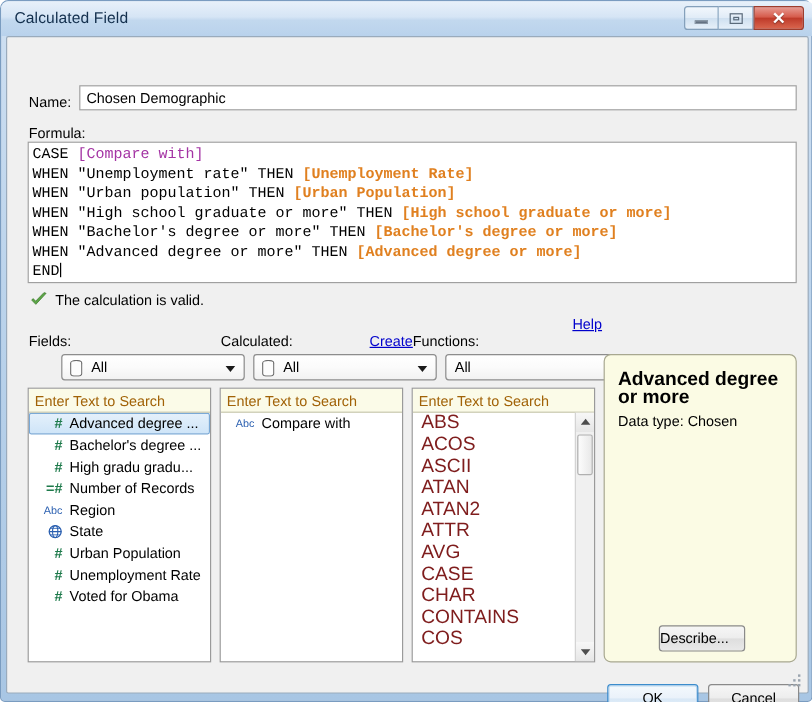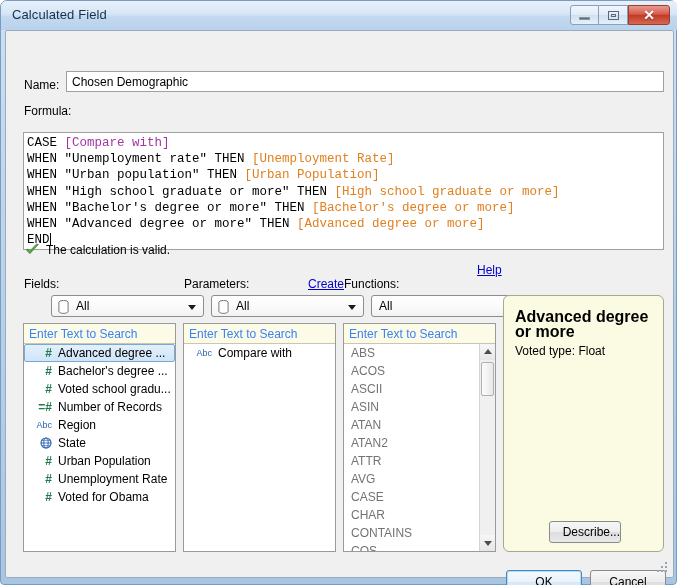--- a/index.html
+++ b/index.html
@@ -119,37 +119,37 @@
     padding: 2px 0 0 5px;
     line-height: 17px;
     overflow: hidden;
     white-space: nowrap;
   }
 
   
   #formula-label { left: 18px; top: 73px; }
   #formula-box {
     position: absolute;
-    left: 17px; top: 101px;
+    left: 17px; top: 87px;
     width: 641px; height: 118px;
     background: #ffffff;
     border: 1px solid #a0a0a0;
     box-sizing: border-box;
     overflow: hidden;
     padding: 2px 0 0 3px;
   }
   .fline {
     font-family: "Liberation Mono", "DejaVu Sans Mono", monospace;
     font-size: 12.5px;
     line-height: 16.2px;
     white-space: pre;
     color: #000000;
   }
   .tok-param { color: #a434a4; }
-  .tok-field { color: #e08020; }
+  .tok-field { color: #e08020; font-weight: bold; }
   .caret {
     display: inline-block;
     width: 1px; height: 12px;
     background: #000;
     vertical-align: -2px;
     margin-left: 0px;
   }
 
   
   #valid-row {
@@ -231,21 +231,21 @@
   #panel-funcs  { left: 337px; width: 153px; height: 229px; }
 
   .searchbar {
     position: absolute;
     left: 0; top: 0;
     width: 100%; height: 20px;
     background: #fbfbe8;
     border-bottom: 1px solid #c8c8b0;
     box-sizing: border-box;
     font-size: 12px;
-    color: #3b82f6;
+    color: #a16207;
     padding: 2px 0 0 5px;
     line-height: 16px;
   }
   .listbody {
     position: absolute;
     left: 0; top: 20px;
     width: 100%; bottom: 0;
     overflow: hidden;
   }
   .litem {
@@ -274,22 +274,22 @@
     border: 1px solid #7aa9d6;
     border-radius: 2px;
     line-height: 16px;
   }
   .litem.selected .ico { width: 33px; }
 
   
   .fitem {
     height: 18px;
     line-height: 18px;
-    font-size: 12px;
-    color: #737373;
+    font-size: 16px;
+    color: #7f1d1d;
     padding-left: 7px;
     white-space: nowrap;
   }
 
   
   #func-scroll {
     position: absolute;
     right: 0; top: 20px;
     width: 16px; bottom: 0;
     background: #f0f0f0;
@@ -344,21 +344,21 @@
   }
   #describe-btn {
     position: absolute;
     left: 45px; top: 225px;
     width: 72px; height: 22px;
     background: linear-gradient(to bottom, #f6f6f6 0%, #ededed 48%, #dedede 52%, #e9e9e9 100%);
     border: 1px solid #8a8a8a;
     border-radius: 3px;
     box-sizing: border-box;
     font-size: 12px; color: #000;
-    text-align: right; line-height: 20px;
+    text-align: left; line-height: 20px;
   }
 
   
   .dlgbtn {
     position: absolute;
     top: 539px;
     width: 76px; height: 24px;
     font-size: 12px; color: #000;
     text-align: center; line-height: 22px;
     box-sizing: border-box;
@@ -424,21 +424,21 @@
       </div>
 
     <div id="valid-row">
       <svg id="check-icon" viewBox="0 0 16 16">
         <path d="M1.5 8.6 L5.2 12.4 L14.3 2.6 L12.4 2.0 L5.0 9.6 L2.8 7.3 Z" fill="#5ba646" stroke="#3d7a2c" stroke-width="0.7"></path>
       </svg>
       <div id="valid-text">The calculation is valid.</div>
     </div>
 
     <div class="lbl" id="fields-label">Fields:</div>
-    <div class="lbl" id="params-label">Parameters:</div>
+    <div class="lbl" id="params-label">Calculated:</div>
     <div class="lbl" id="create-link">Create</div>
     <div class="lbl" id="functions-label">Functions:</div>
     <div class="lbl" id="help-link">Help</div>
 
     <div class="combo" id="combo-fields">
       <svg class="db-icon" viewBox="0 0 11 14">
         <ellipse cx="5.5" cy="2.4" rx="4.6" ry="2" fill="#fdfdfd" stroke="#6b6b6b" stroke-width="0.9"></ellipse>
         <path d="M0.9 2.4 L0.9 11.4 C0.9 12.5 2.9 13.4 5.5 13.4 C8.1 13.4 10.1 12.5 10.1 11.4 L10.1 2.4" fill="#fdfdfd" stroke="#6b6b6b" stroke-width="0.9"></path>
       </svg>
       <span class="ctext" style="left:24px;">All</span>
@@ -457,21 +457,21 @@
     <div class="combo" id="combo-funcs">
       <span class="ctext" style="left:7px;">All</span>
       <span class="arrow"></span>
     </div>
 
     <div class="panel" id="panel-fields">
       <div class="searchbar">Enter Text to Search</div>
       <div class="listbody" id="fields-list">
           <div class="litem selected"><span class="ico ico-hash">#</span><span>Advanced degree ...</span></div>
           <div class="litem"><span class="ico ico-hash">#</span><span>Bachelor's degree ...</span></div>
-          <div class="litem"><span class="ico ico-hash">#</span><span>Voted school gradu...</span></div>
+          <div class="litem"><span class="ico ico-hash">#</span><span>High gradu gradu...</span></div>
           <div class="litem"><span class="ico ico-eqhash">=#</span><span>Number of Records</span></div>
           <div class="litem"><span class="ico ico-abc">Abc</span><span>Region</span></div>
           <div class="litem"><span class="ico ico-globe"><svg width="12" height="12" viewBox="0 0 12 12" style="vertical-align:-2px">
                 <circle cx="6" cy="6" r="5" fill="none" stroke="#2a5fb0" stroke-width="1.1"></circle>
                 <ellipse cx="6" cy="6" rx="2.2" ry="5" fill="none" stroke="#2a5fb0" stroke-width="0.9"></ellipse>
                 <line x1="1" y1="6" x2="11" y2="6" stroke="#2a5fb0" stroke-width="0.9"></line>
                 <line x1="1.8" y1="3.3" x2="10.2" y2="3.3" stroke="#2a5fb0" stroke-width="0.7"></line>
                 <line x1="1.8" y1="8.7" x2="10.2" y2="8.7" stroke="#2a5fb0" stroke-width="0.7"></line>
               </svg></span><span>State</span></div>
           <div class="litem"><span class="ico ico-hash">#</span><span>Urban Population</span></div>
@@ -486,21 +486,20 @@
           <div class="litem"><span class="ico ico-abc">Abc</span><span>Compare with</span></div>
         </div>
     </div>
 
     <div class="panel" id="panel-funcs">
       <div class="searchbar">Enter Text to Search</div>
       <div class="listbody" id="funcs-list" style="right:16px;width:auto;">
           <div class="fitem">ABS</div>
           <div class="fitem">ACOS</div>
           <div class="fitem">ASCII</div>
-          <div class="fitem">ASIN</div>
           <div class="fitem">ATAN</div>
           <div class="fitem">ATAN2</div>
           <div class="fitem">ATTR</div>
           <div class="fitem">AVG</div>
           <div class="fitem">CASE</div>
           <div class="fitem">CHAR</div>
           <div class="fitem">CONTAINS</div>
           <div class="fitem">COS</div>
         </div>
       <div id="func-scroll">
@@ -509,21 +508,21 @@
         </div>
         <div id="sb-thumb"></div>
         <div class="sb-arrow" id="sb-down">
           <span class="tri"></span>
         </div>
       </div>
     </div>
 
     <div id="desc-panel">
       <div id="desc-title">Advanced degree or more</div>
-      <div id="desc-type">Voted type: Float</div>
+      <div id="desc-type">Data type: Chosen</div>
       <div id="describe-btn">Describe...</div>
     </div>
 
     <div class="dlgbtn" id="ok-btn">OK</div>
     <div class="dlgbtn" id="cancel-btn">Cancel</div>
 
     <div id="grip">
         <i style="left: 8px; top: 0px;"></i>
         <i style="left: 4px; top: 4px;"></i>
         <i style="left: 8px; top: 4px;"></i>

